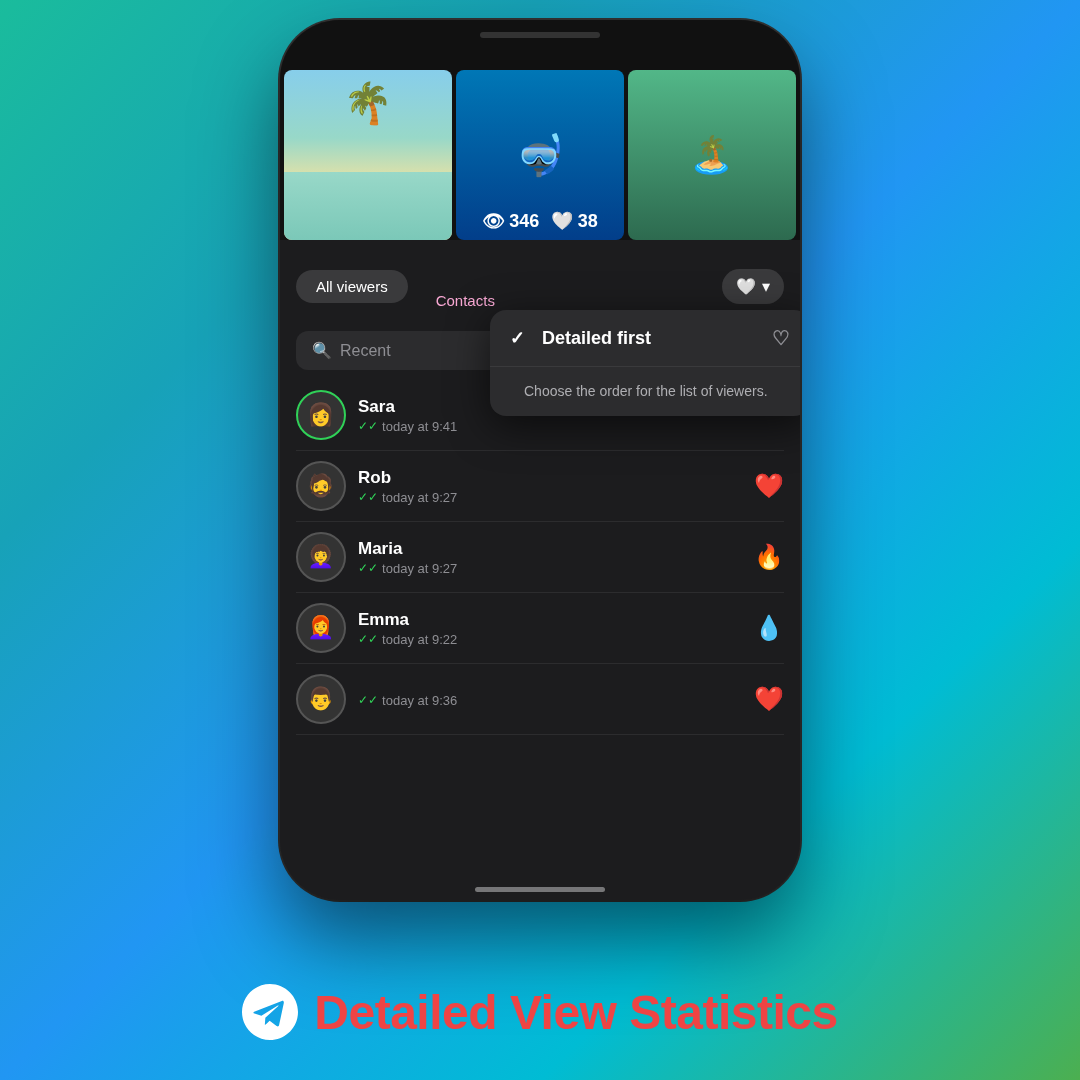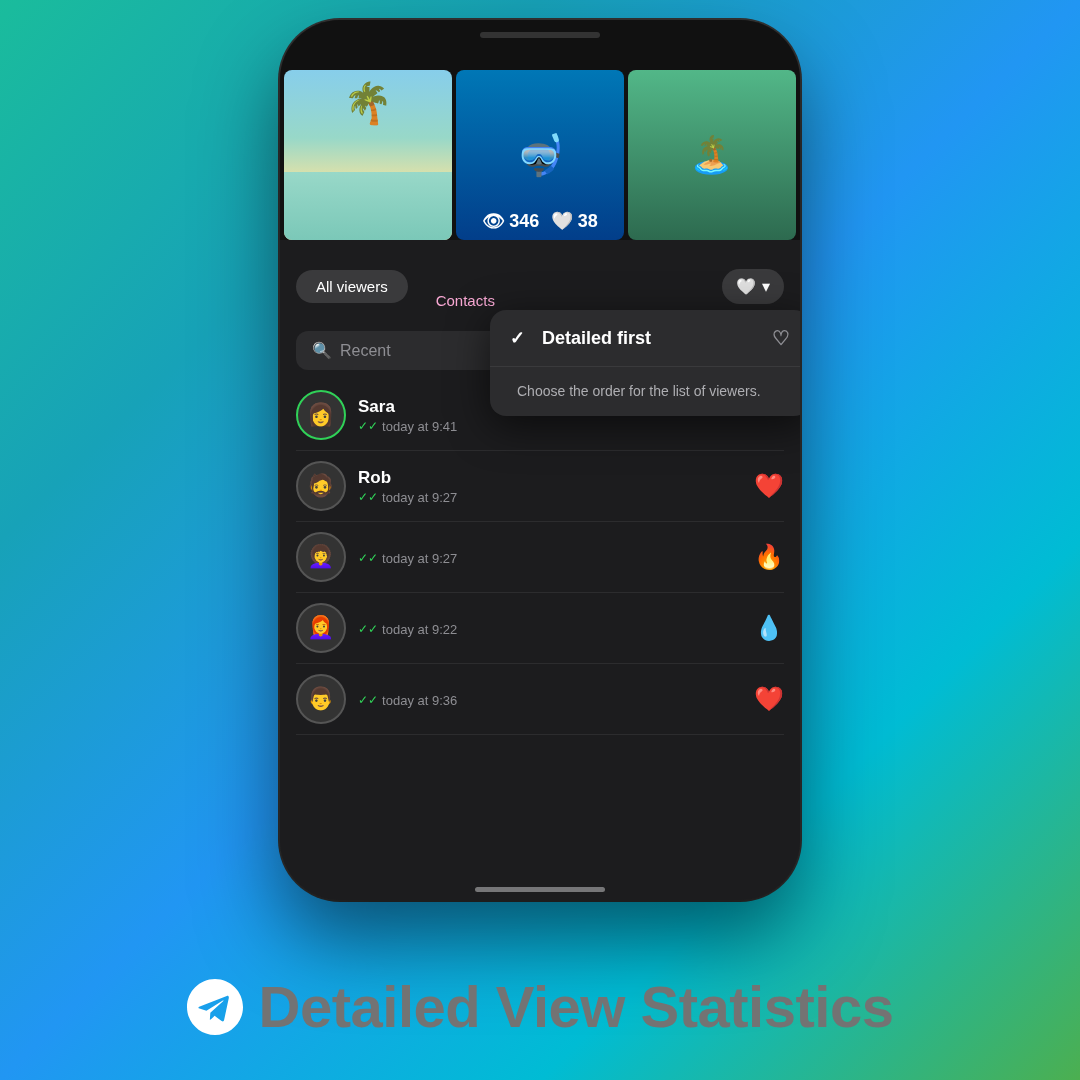--- a/index.html
+++ b/index.html
@@ -296,21 +296,21 @@
       width: 20px;
     }
 
     .dropdown-item .item-icon {
       margin-left: auto;
       font-size: 20px;
       color: #8e8e93;
     }
 
     .dropdown-hint {
-      padding: 14px 27px;
+      padding: 14px 34px;
       color: #aeaeb2;
       font-size: 14px;
       line-height: 1.5;
     }
 
     
     .bottom-text {
       position: absolute;
       bottom: 40px;
       left: 0;
@@ -322,22 +322,22 @@
       z-index: 20;
     }
 
     .telegram-icon {
       width: 56px;
       height: 56px;
       color: white;
     }
 
     .bottom-label {
-      color: #737373;
-      font-size: 58px;
+      color: #ef4444;
+      font-size: 48px;
       font-weight: 800;
       letter-spacing: -0.5px;
     }
 
     .phone-content {
       height: calc(100% - 220px);
       background: #1c1c1e;
       overflow: hidden;
       padding: 16px;
       position: relative;
@@ -418,31 +418,33 @@
               <span class="double-check">✓✓</span>
               today at 9:27
             </div>
           </div>
           <span class="reaction-emoji">❤️</span>
         </div>
 
         <div class="viewer-item">
           <div class="viewer-avatar no-border">👩‍🦱</div>
           <div class="viewer-info">
+            <div class="viewer-name">Maria</div>
             <div class="viewer-time">
               <span class="double-check">✓✓</span>
               today at 9:27
             </div>
           </div>
           <span class="reaction-emoji">🔥</span>
         </div>
 
         <div class="viewer-item">
           <div class="viewer-avatar no-border">👩‍🦰</div>
           <div class="viewer-info">
+            <div class="viewer-name">Emma</div>
             <div class="viewer-time">
               <span class="double-check">✓✓</span>
               today at 9:22
             </div>
           </div>
           <span class="reaction-emoji">💧</span>
         </div>
 
         <div class="viewer-item">
           <div class="viewer-avatar no-border">👨</div>

